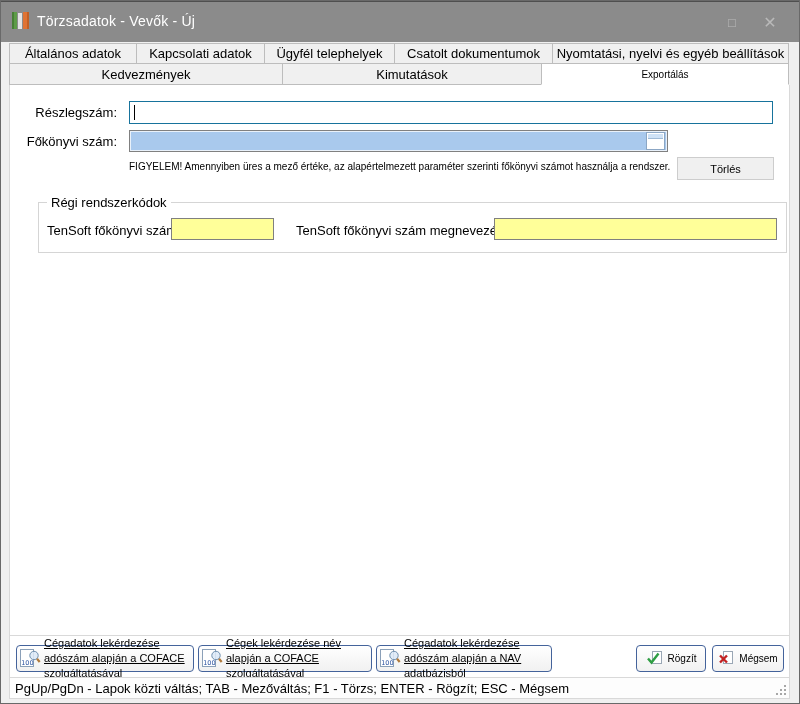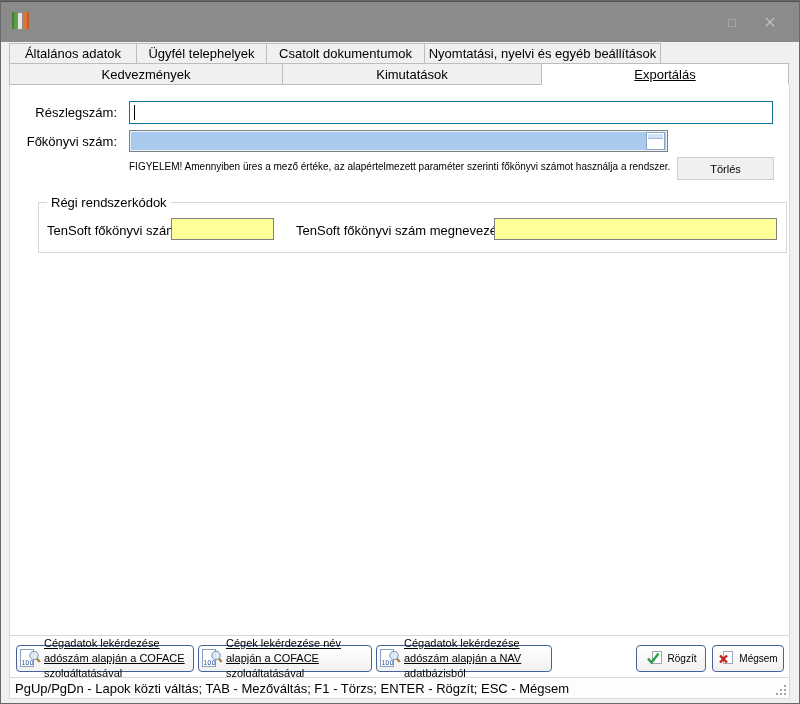--- a/index.html
+++ b/index.html
@@ -19,21 +19,21 @@
   .caption-btn.max { right:52px; font-size:13px; }
   .caption-btn.close { right:14px; font-size:16px; }
 
   
   .tabs { position:absolute; left:8px; top:42px; width:780px; }
   .tab-row { display:flex; }
   .tab { height:20px; display:flex; align-items:center; justify-content:center; background:#f0f0f0; border:1px solid #bdbdbd; margin-left:-1px; font-size:13px; white-space:nowrap; overflow:hidden; cursor:default; }
   .tab-row.r1 .tab { border-bottom:none; }
   .tab-row.r2 .tab { height:22px; border-top:1px solid #bdbdbd; }
   .tab-row .tab:first-child { margin-left:0; }
-  .tab.active { background:#ffffff; border-bottom:1px solid #ffffff; font-size:13px;text-decoration:underline; }
+  .tab.active { background:#ffffff; border-bottom:1px solid #ffffff; font-size:10px; }
 
   
   .page { position:absolute; left:8px; top:84px; width:781px; height:550px; background:#ffffff; border-left:1px solid #d9d9d9; border-right:1px solid #d9d9d9; }
 
   .f-label { position:absolute; text-align:right; width:98px; left:9px; }
   .input-focus { position:absolute; left:119px; top:16px; width:644px; height:23px; background:#fff; border:1px solid #17739c; }
   .caret { position:absolute; left:4px; top:3px; width:1px; height:15px; background:#000; }
 
   .combo { position:absolute; left:119px; top:45px; width:539px; height:22px; background:#a9c9ed; border:1px solid #808080; box-shadow:inset 0 0 0 1px #e9f1fa; }
   .combo-btn { position:absolute; right:2px; top:1px; width:19px; height:18px; background:#ffffff; border:1px solid #8ba6c4; }
@@ -73,27 +73,29 @@
 <body>
 
 <div class="window">
 
   <div class="titlebar">
     <span class="app-icon">
       <span class="bar1"></span>
         <span class="bar2"></span>
         <span class="bar3"></span>
     </span>
+    <span class="title-text">Törzsadatok - Vevők - Új</span>
     <span class="caption-btn max">□</span>
     <span class="caption-btn close">✕</span>
   </div>
 
   <div class="tabs">
     <div class="tab-row r1">
       <div class="tab" style="width:128px">Általános adatok</div>
+      <div class="tab" style="width:129px">Kapcsolati adatok</div>
       <div class="tab" style="width:131px">Ügyfél telephelyek</div>
       <div class="tab" style="width:159px">Csatolt dokumentumok</div>
       <div class="tab" style="width:237px">Nyomtatási, nyelvi és egyéb beállítások</div>
     </div>
     <div class="tab-row r2">
       <div class="tab" style="width:274px">Kedvezmények</div>
       <div class="tab" style="width:260px">Kimutatások</div>
       <div class="tab active" style="width:248px">Exportálás</div>
     </div>
   </div>

